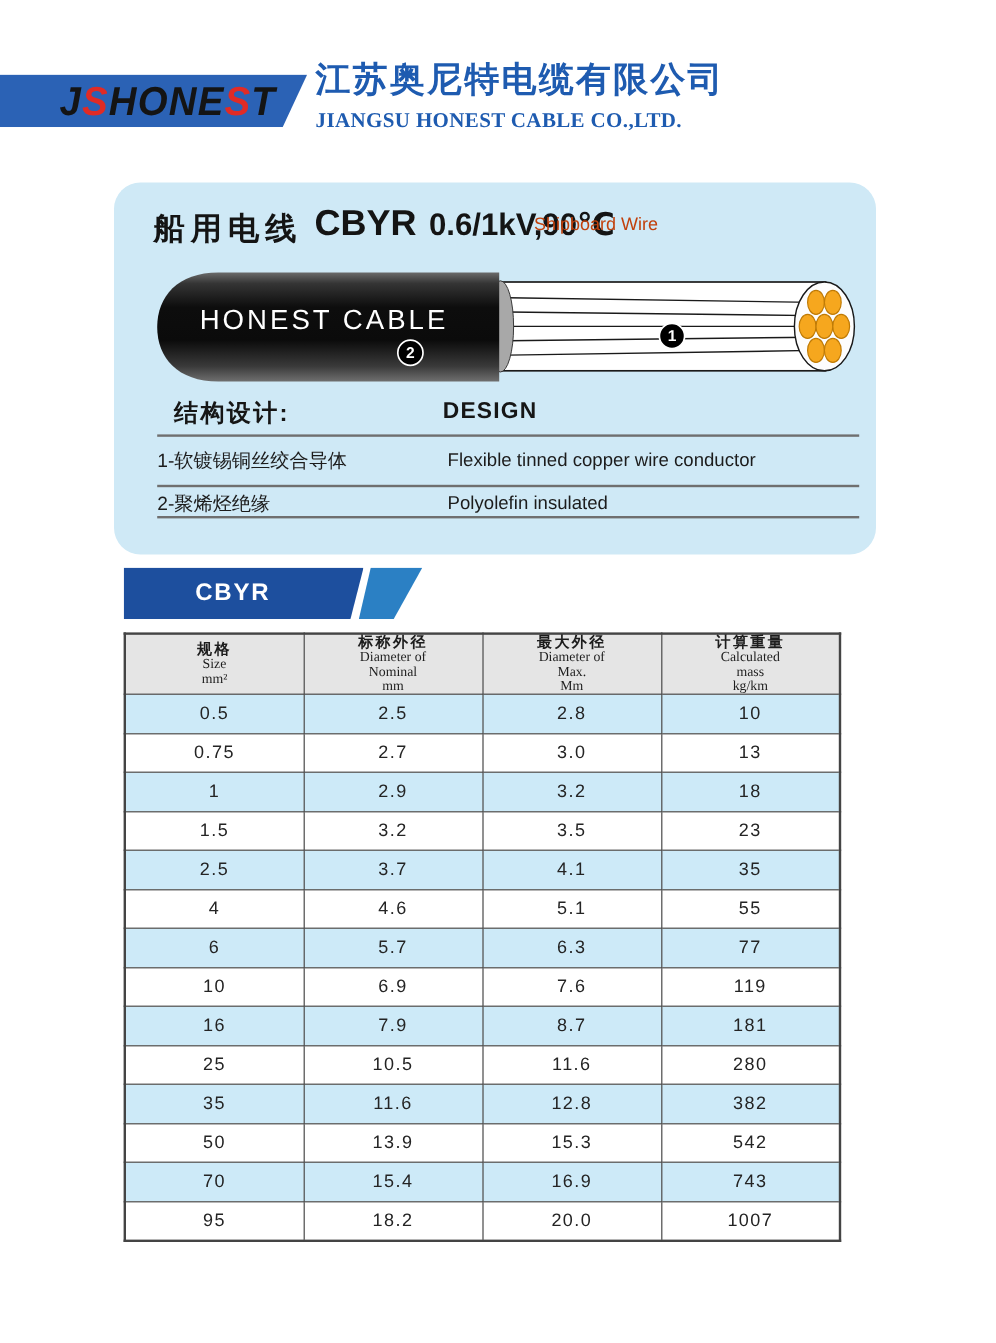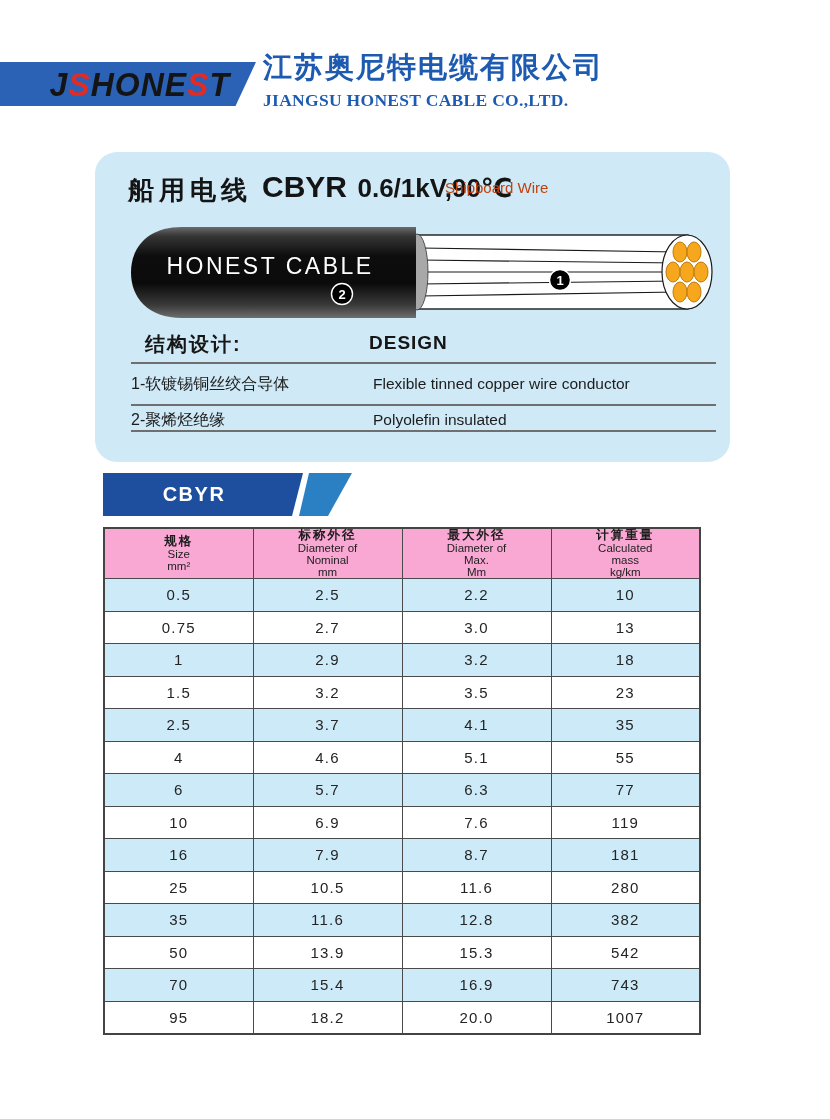--- a/index.html
+++ b/index.html
@@ -40,21 +40,21 @@
        clip-path:polygon(0 0,100% 0,94.5% 100%,0 100%);
        display:flex;align-items:center;justify-content:center;padding-right:18px;box-sizing:border-box;}
   .tab-label{color:#ffffff;font-weight:bold;font-size:20px;letter-spacing:1.5px;}
   .tab-accent{position:absolute;left:299px;top:473px;width:54px;height:43px;background:#2b80c4;
               clip-path:polygon(10px 0,53px 0,29px 100%,0 100%);}
 
   
   .spec-table{position:absolute;left:103px;top:527px;width:598px;border-collapse:collapse;table-layout:fixed;
               border:2px solid #444444;}
   .spec-table th,.spec-table td{border:1.5px solid #4a4a4a;text-align:center;vertical-align:middle;padding:0;}
-  .spec-table th{height:47px;background:#f9a8d4;font-weight:normal;}
+  .spec-table th{height:47px;background:#e5e5e5;font-weight:normal;font-family:Liberation Serif, serif;}
   .h-cn{font-size:12.5px;font-weight:bold;color:#1d1d1d;line-height:13px;letter-spacing:2px;}
   .h-en{font-size:11.5px;color:#1d1d1d;line-height:12px;}
   .spec-table td{height:31.5px;font-size:15px;color:#242424;letter-spacing:1.2px;font-weight:500;}
   .spec-table tr.alt td{background:#cdeaf8;}
 </style>
 </head>
 <body>
 
 <div id="page">
 
@@ -161,21 +161,21 @@
             <div class="h-en">Calculated</div>
             <div class="h-en">mass</div>
             <div class="h-en">kg/km</div>
           </th>
         </tr>
     </thead>
     <tbody id="spec-body">
         <tr class="alt">
           <td>0.5</td>
           <td>2.5</td>
-          <td>2.2</td>
+          <td>2.8</td>
           <td>10</td>
         </tr>
         <tr>
           <td>0.75</td>
           <td>2.7</td>
           <td>3.0</td>
           <td>13</td>
         </tr>
         <tr class="alt">
           <td>1</td>

